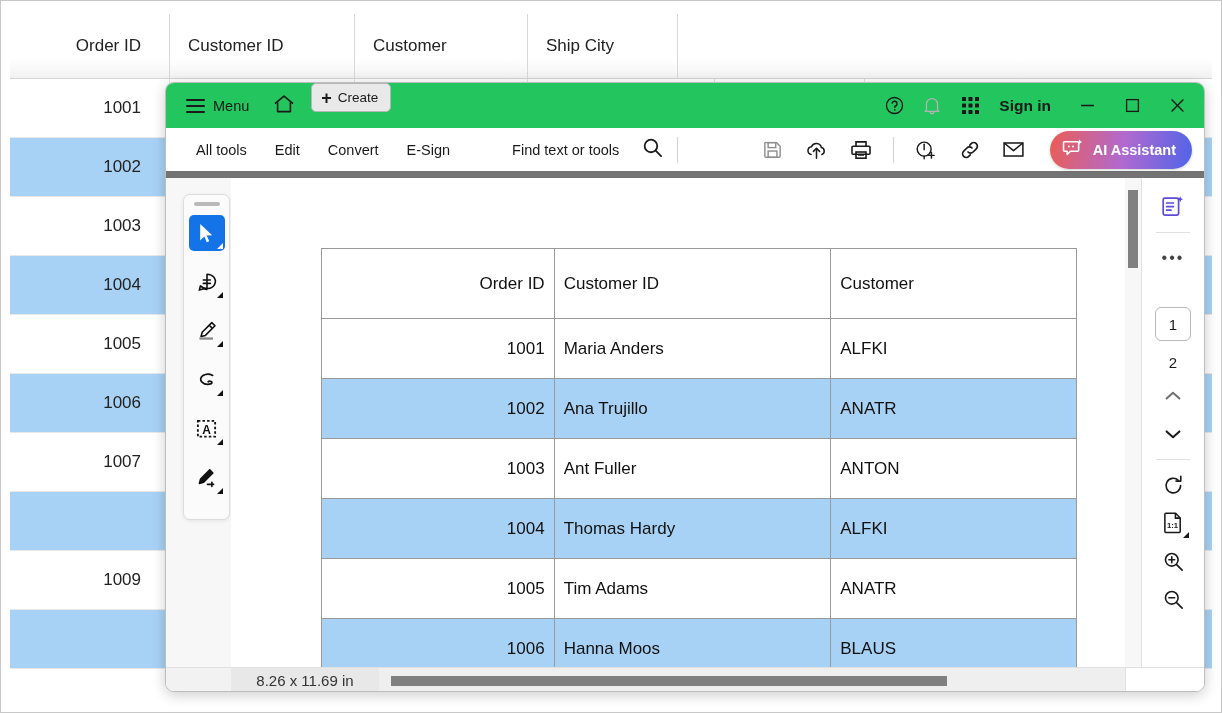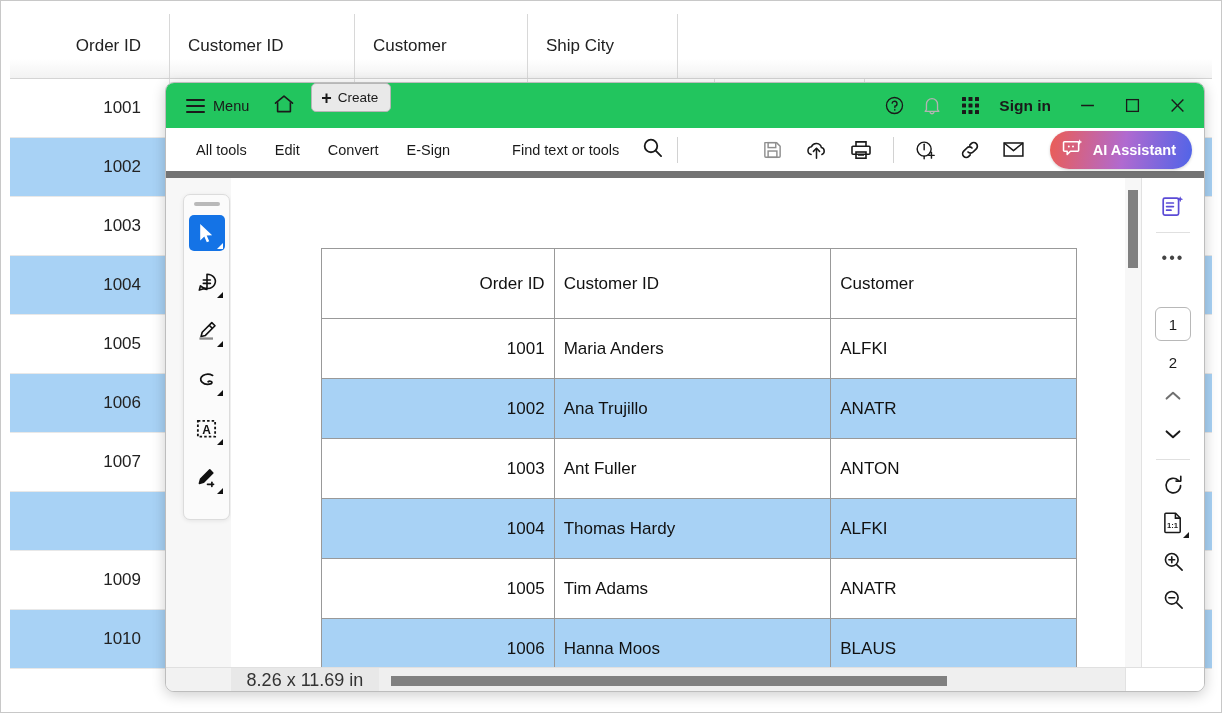--- a/index.html
+++ b/index.html
@@ -302,21 +302,21 @@
   #statusbar {
     position: relative;
     height: 26px;
     background: #f2f2f2;
     border-top: 1px solid #e0e0e0;
     display: flex; align-items: center;
   }
   #dims {
     width: 148px; height: 26px;
     display: flex; align-items: center; justify-content: center;
-    font-size: 18px; color: #333;
+    font-size: 15px; color: #333;
     background: #e8e8e8;
     margin-left: 65px;
   }
   #hscroll {
     position: relative;
     flex: 1; height: 26px; margin-right: 79px;
     background: #efefef;
     display: flex; align-items: center;
   }
   #hthumb {
@@ -398,21 +398,20 @@
           <div class="bg-td c4"></div>
         </div>
         <div class="bg-row">
           <div class="bg-td c0">1009</div>
           <div class="bg-td c1"></div>
           <div class="bg-td c2"></div>
           <div class="bg-td c3"></div>
           <div class="bg-td c4"></div>
         </div>
         <div class="bg-row alt">
-          <div class="bg-td c0">1010</div>
           <div class="bg-td c1"></div>
           <div class="bg-td c2"></div>
           <div class="bg-td c3"></div>
           <div class="bg-td c4"></div>
         </div>
       </div>
   </div>
 </div>
 
 <div id="acrobat">

